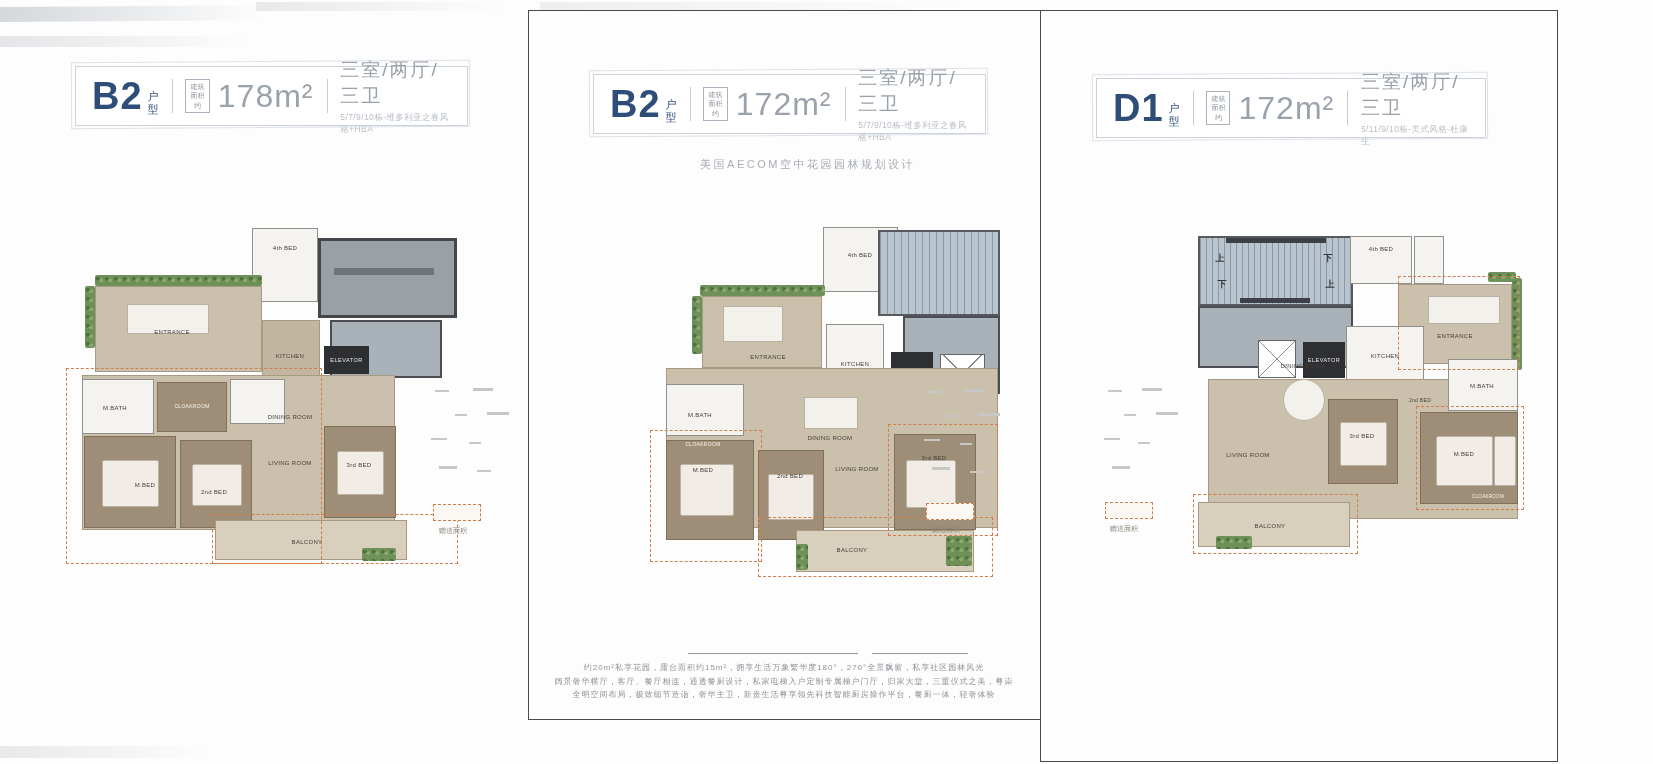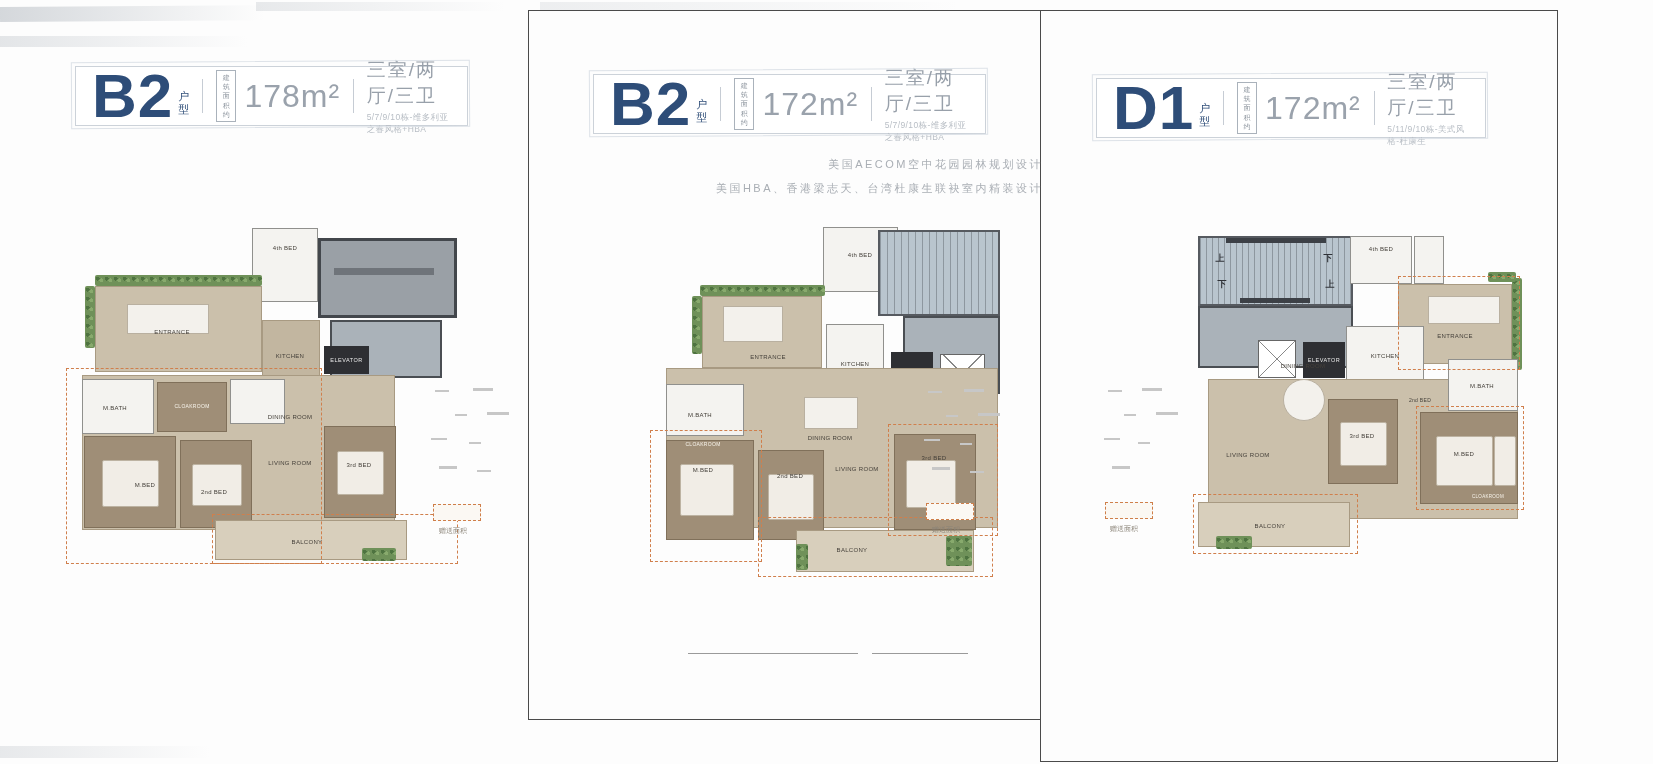--- a/index.html
+++ b/index.html
@@ -3,21 +3,21 @@
 <meta charset="utf-8">
 <style>
   html,body{margin:0;padding:0;background:#ffffff;}
   .page{position:relative;width:1653px;height:764px;background:#fdfdfd;overflow:hidden;
         font-family:"Liberation Sans","DejaVu Sans",sans-serif;}
   .streak{position:absolute;background:linear-gradient(90deg,#b3b9c0,rgba(255,255,255,0));}
   .frame{position:absolute;border:1px solid #4a4a4a;background:transparent;}
   
   .uheader{position:absolute;background:#fff;border:1px solid #ccd2d9;display:flex;align-items:center;padding:0 16px;box-sizing:border-box;}
   .uheader::before{content:"";position:absolute;left:-5px;top:-6px;right:-3px;bottom:-3px;border:1px solid #dde2e8;transform:rotate(-.35deg);pointer-events:none;}
-  .unit-big{font-size:62px;font-weight:bold;color:#2e4d78;letter-spacing:1px;line-height:1;}
+  .unit-big{font-size:38px;font-weight:bold;color:#2e4d78;letter-spacing:1px;line-height:1;}
   .unit-suffix{display:flex;flex-direction:column;font-size:11px;color:#2e4d78;line-height:1.2;margin:14px 0 0 5px;}
   .vdiv{width:1px;height:34px;background:#c6ccd4;margin:0 13px;}
   .areabox{border:1px solid #aab2bb;color:#8d959e;font-size:7px;line-height:1.3;padding:2px 3px;text-align:center;}
   .areaval{font-size:32px;color:#9aa2ac;margin-left:8px;font-weight:500;letter-spacing:1px;}
   .cfgwrap{display:flex;flex-direction:column;}
   .cfg{font-size:19px;color:#98a0aa;letter-spacing:2px;}
   .sub{font-size:8.5px;color:#b8bec5;margin-top:3px;letter-spacing:.4px;}
   
   .notes{position:absolute;text-align:center;color:#a9aeb4;font-size:11px;letter-spacing:2.5px;line-height:2.2;}
   .featline{position:absolute;background:#9a9a9a;height:1px;}
@@ -119,23 +119,22 @@
       <span>面积约</span>
     </span>
     <span class="areaval">172m²</span>
     <span class="vdiv"></span>
     <span class="cfgwrap">
       <span class="cfg">三室/两厅/三卫</span>
       <span class="sub">5/11/9/10栋-美式风格-杜康生</span>
     </span>
   </div>
 
-  <div class="notes" style="left:532px;top:152px;width:511px;text-align:right;">
+  <div class="notes" style="left:552px;top:152px;width:511px;">
     <div>美国AECOM空中花园园林规划设计</div>
-    <div>美国HBA、香港梁志天、台湾杜康生联袂室内精装设计</div>
   </div>
 
   <div class="plan" style="left:62px;top:196px;width:400px;height:375px;">
     <div class="blk white-room" style="left:190px;top:32px;width:66px;height:74px;"></div>
     <div class="blk roof" style="left:256px;top:42px;width:139px;height:80px;"></div>
     <div class="blk roofbar" style="left:272px;top:72px;width:100px;height:7px;"></div>
     <div class="blk graylobby" style="left:268px;top:124px;width:112px;height:58px;"></div>
     <div class="blk plants" style="left:33px;top:79px;width:167px;height:11px;"></div>
     <div class="blk plants" style="left:23px;top:90px;width:10px;height:62px;"></div>
     <div class="blk tan" style="left:33px;top:90px;width:167px;height:86px;"></div>
@@ -291,15 +290,20 @@
     <div class="mark" style="left:56px;top:30px;width:22px;height:3px;"></div>
     <div class="mark" style="left:4px;top:56px;width:16px;height:2px;"></div>
     <div class="mark" style="left:38px;top:60px;width:12px;height:2px;"></div>
     <div class="mark" style="left:12px;top:84px;width:18px;height:3px;"></div>
     <div class="giftbox" style="left:5px;top:120px;width:46px;height:15px;"></div>
     <span class="giftlabel" style="left:10px;top:142px;">赠送面积</span>
   </div>
 
   <div class="featline" style="left:688px;top:653px;width:170px;"></div>
   <div class="featline" style="left:872px;top:653px;width:96px;"></div>
+  <div class="features" style="left:545px;top:661px;width:478px;">
+    <div>约20m²私享花园，露台面积约15m²，拥享生活万象繁华度180°，270°全景飘窗，私享社区园林风光</div>
+    <div>阔景奢华横厅，客厅、餐厅相连，通透餐厨设计，私家电梯入户定制专属梯户门厅，归家大堂，三重仪式之美，尊崇</div>
+    <div>全明空间布局，极致细节造诣，奢华主卫，新贵生活尊享领先科技智能厨房操作平台，餐厨一体，轻奢体验</div>
+  </div>
 
 
 </div>
 
 </body></html>

